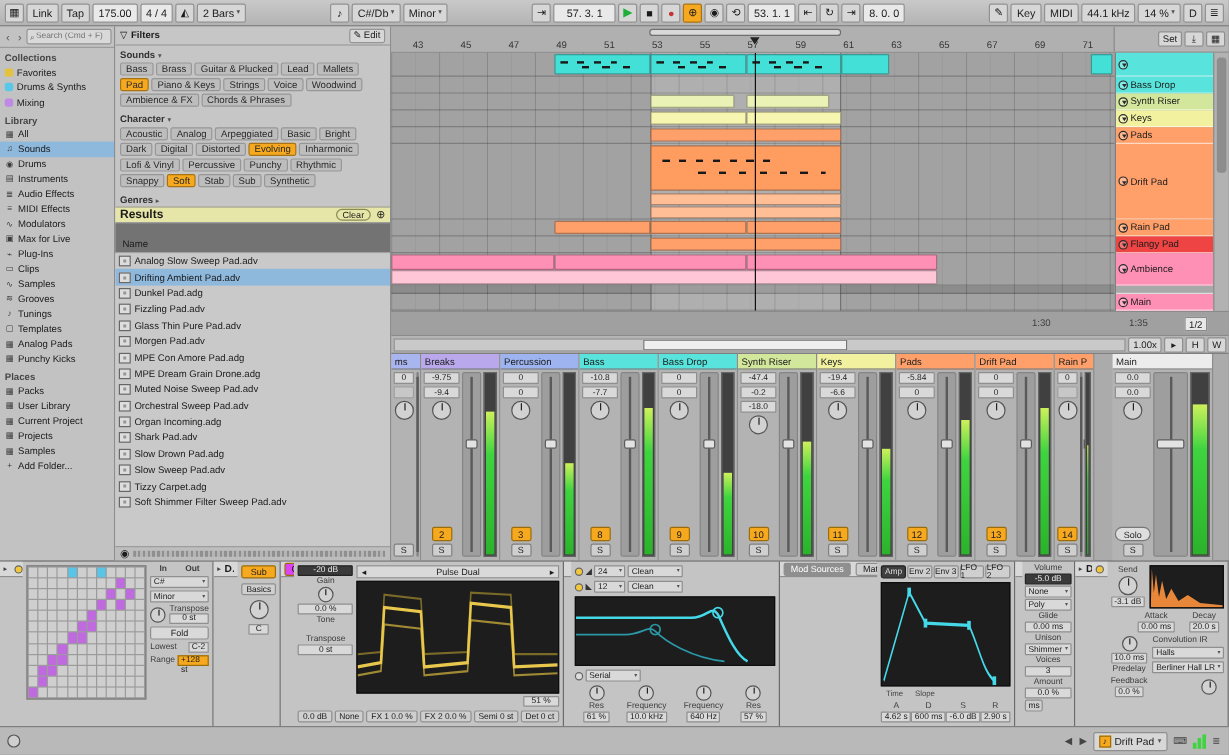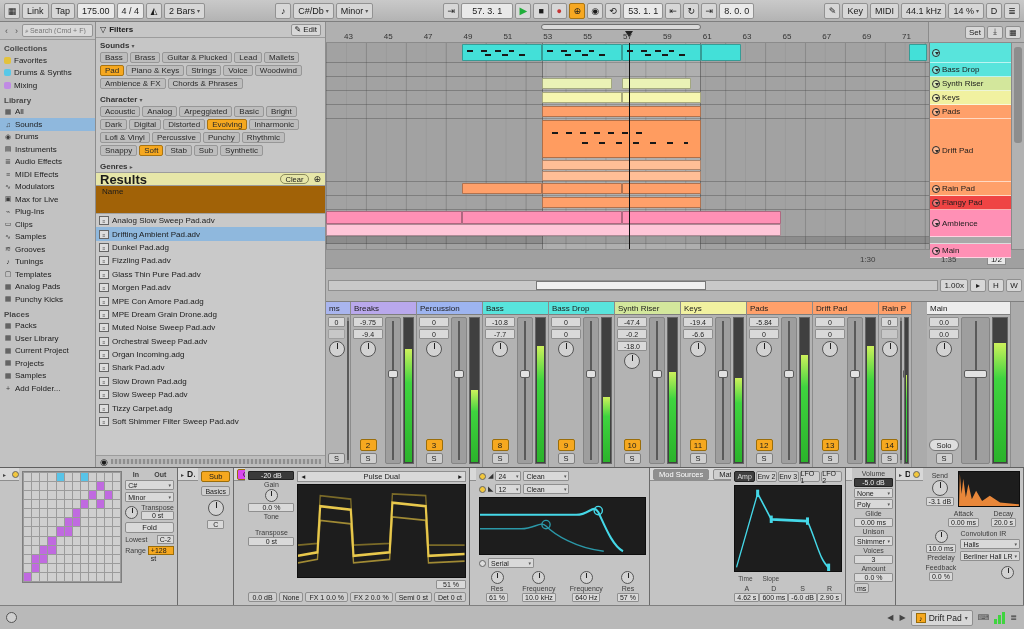--- a/index.html
+++ b/index.html
@@ -33,23 +33,23 @@
 
 #filters{width:230px;background:#c6c6c6;border-right:1px solid #8d8d8d;display:flex;flex-direction:column;overflow:hidden}
 #filters-head{display:flex;align-items:center;gap:3px;height:16px;padding:0 4px;border-bottom:1px solid #9c9c9c;font-size:8px}
 #edit-btn{margin-left:auto;background:#d7d7d7;border:1px solid #949494;border-radius:2px;padding:0 3px;height:12px;display:flex;align-items:center;gap:2px}
 .fg-title{font-weight:bold;font-size:8px;padding:3px 4px 1px;color:#333}
 .fg-title i{font-size:6px;color:#555}
 .tags{padding:0 3px 2px;line-height:12px}
 .tag{display:inline-block;margin:1px;padding:0 4px;height:11px;line-height:10px;background:#bdbdbd;border:1px solid #979797;border-radius:2px;font-size:8px;color:#2a2a2a}
 .tag.active{background:#f6a81f;border-color:#a87413}
 #results-head{display:flex;align-items:center;height:14px;background:#e6e6a8;border-top:1px solid #9c9c9c;border-bottom:1px solid #9c9c9c;padding:0 4px;gap:4px}
-#results-head b{font-size:13px}
+#results-head b{font-size:10px}
 #clear-btn{margin-left:auto;border:1px solid #8a8a5a;border-radius:6px;padding:0 5px;height:10px;line-height:9px;font-size:7.5px}
-#name-head{height:28px;line-height:12px;padding:0 6px;font-size:8px;border-bottom:1px solid #a2a2a2;background:#a16207}
+#name-head{height:16px;line-height:12px;padding:12px 6px;font-size:8px;border-bottom:1px solid #a2a2a2;background:#737373}
 #results{flex:1;overflow:hidden;background:#c9c9c9}
 .file{display:flex;align-items:center;gap:3px;height:13.4px;padding:0 3px;font-size:8px;white-space:nowrap;overflow:hidden}
 .file.selected{background:#8fb8dd}
 .ficon{flex:none;width:10px;height:9px;border:1px solid #666;background:#ddd;font-size:5px;line-height:8px;text-align:center;color:#555}
 #preview-bar{height:12px;border-top:1px solid #9c9c9c;display:flex;align-items:center;gap:3px;padding:0 4px;background:#bdbdbd}
 .wave{flex:1;height:5px;background:repeating-linear-gradient(90deg,#8f8f8f 0 2px,#b5b5b5 2px 4px)}
 
 #arrange{flex:1;display:flex;flex-direction:column;background:#9c9c9c;overflow:hidden}
 #arr-top{display:flex;height:22px;background:#b5b5b5;border-bottom:1px solid #8b8b8b}
 #ruler{flex:1;position:relative;overflow:hidden;border-right:1px solid #8b8b8b;background:#b0b0b0}
@@ -72,21 +72,21 @@
 .thdr{position:absolute;left:0;right:0;display:flex;align-items:center;gap:2px;padding:0 2px;border-bottom:1px solid rgba(255,255,255,.6);overflow:hidden}
 .thdr .fold{width:8px;height:8px;border:1px solid #2b2b2b;border-radius:50%;flex:none;position:relative;background:rgba(255,255,255,.25)}
 .thdr .fold::after{content:"";position:absolute;left:1.5px;top:2.5px;border-left:2.5px solid transparent;border-right:2.5px solid transparent;border-top:3px solid #2b2b2b}
 .thdr .tnm{font-size:8px;font-weight:normal;white-space:nowrap}
 #arr-scroll{width:13px;background:#b2b2b2;border-left:1px solid #8a8a8a;position:relative}
 #arr-scroll .thumb{position:absolute;left:2px;right:2px;top:4px;height:96px;background:#8d8d8d;border-radius:3px}
 #arr-filler{height:20px;display:flex;align-items:center;border-top:1px solid #8a8a8a;background:#a0a0a0}
 #filler-lanes{flex:1;position:relative;height:100%}
 .tlabel{position:absolute;top:5px;font-size:8px;color:#3c3c3c}
 #page-label{margin-right:18px;background:#e8e8e8;border:1px solid #8a8a8a;padding:0 3px;font-size:8px;height:12px;line-height:11px}
-#arr-overview{height:15px;display:flex;align-items:center;gap:2px;background:#b5b5b5;border-top:1px solid #8a8a8a;padding:16px 2px}
+#arr-overview{height:15px;display:flex;align-items:center;gap:2px;background:#b5b5b5;border-top:1px solid #8a8a8a;padding:6px 2px}
 #ov-strip{flex:1;height:11px;background:#c9c9c9;border:1px solid #909090;position:relative}
 #ov-win{position:absolute;left:34%;width:28%;top:0;bottom:0;background:#efefef;border:1px solid #777}
 
 #mixer{height:173px;display:flex;background:#ababab;border-top:1px solid #7f7f7f;position:relative;padding-right:13px}
 .strip{width:66px;flex:none;border-right:1px solid #8c8c8c;display:flex;flex-direction:column;overflow:hidden;background:#b3b3b3}
 .strip.partial{width:25px}
 .strip.narrow{width:33px}
 .strip.main{width:84px;margin-left:auto}
 .sname{height:13px;line-height:13px;background:var(--c,#ccc);font-size:8px;padding:0 3px;white-space:nowrap;overflow:hidden;border-bottom:1px solid #7e7e7e}
 .sbody{flex:1;display:flex;padding:2px 2px 3px;gap:2px}

